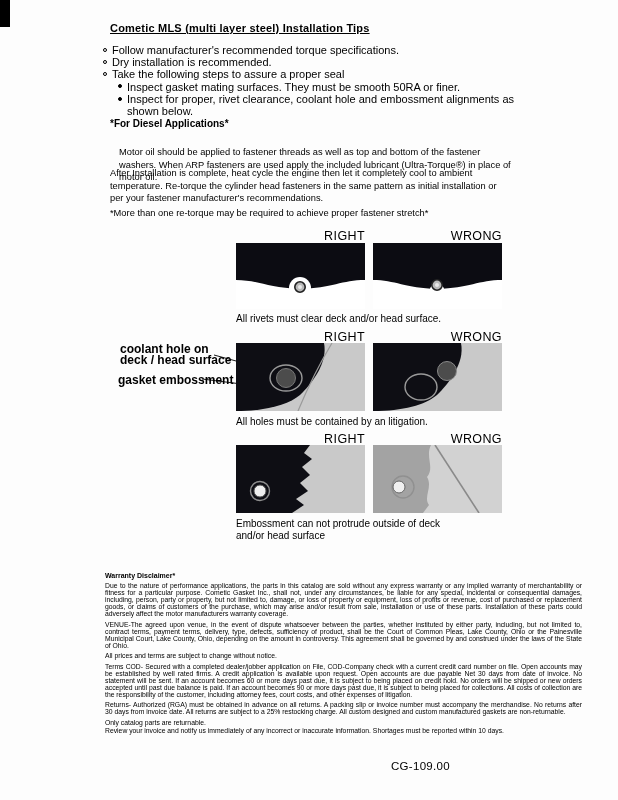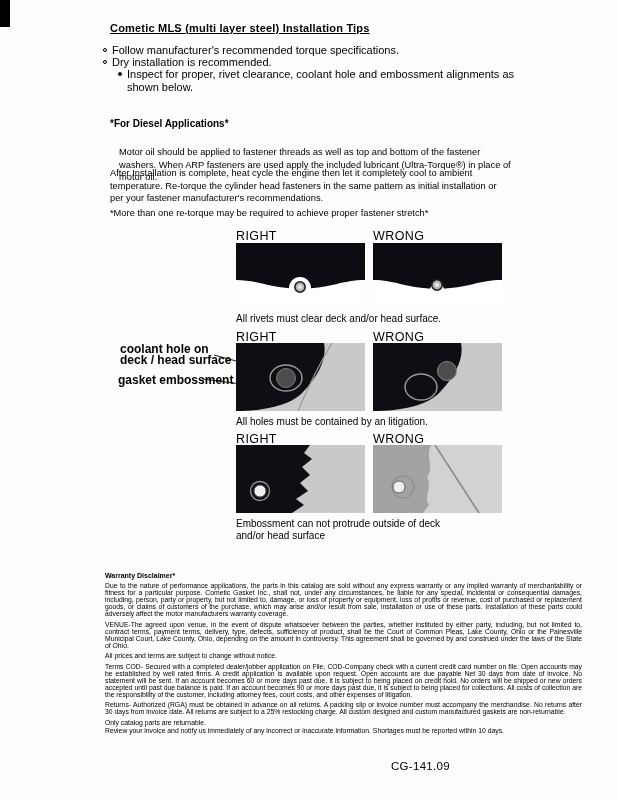--- a/index.html
+++ b/index.html
@@ -14,21 +14,21 @@
   .abs { position:absolute; }
   .corner-mark { position:absolute; left:0; top:0; width:10px; height:27px; background:#000; }
   .title { font-size:11px; font-weight:bold; text-decoration:underline; letter-spacing:0.2px; }
   .tips { font-size:11px; line-height:12.2px; width:430px; }
   .tip { display:flex; align-items:flex-start; }
   .bullet { flex:0 0 auto; width:4px; height:4px; border:1px solid #000; border-radius:50%; margin:3.8px 5px 0 0; }
   .bullet.filled { background:#000; }
   .sub { margin-left:15px; }
   .body-text { font-size:9.3px; line-height:12.6px; width:398px; }
   .diesel-heading { font-size:10px; font-weight:bold; }
-  .dg-label { font-size:12.5px; text-align:left; width:129px; letter-spacing:0.4px; }
+  .dg-label { font-size:12.5px; text-align:right; width:129px; letter-spacing:0.4px; }
   .panel { width:129px; overflow:hidden; line-height:0; }
   .caption { font-size:10px; }
   .annot { font-size:12px; line-height:10.5px; white-space:pre-line;font-weight:bold; }
   .pre { white-space:pre-line; }
   .fine-wrap { width:477px; font-size:6.8px; line-height:7px; text-align:justify; }
   .fine-head { font-weight:bold; font-size:7px; margin-bottom:3px; }
   .fine { margin-bottom:3.5px; }
   .footer-code { font-size:11.5px; letter-spacing:0.3px; }
 </style>
 </head>
@@ -39,20 +39,28 @@
 <h1 class="abs title" style="left:110px; top:22px;">Cometic MLS (multi layer steel) Installation Tips</h1>
 
 <div class="abs tips" style="left:103px; top:44px;">
   <div class="tip">
     <span class="bullet"></span>
     <span>Follow manufacturer's recommended torque specifications.</span>
   </div>
   <div class="tip">
     <span class="bullet"></span>
     <span>Dry installation is recommended.</span>
+  </div>
+  <div class="tip">
+    <span class="bullet"></span>
+    <span>Take the following steps to assure a proper seal</span>
+  </div>
+  <div class="tip sub">
+    <span class="bullet filled"></span>
+    <span>Inspect gasket mating surfaces.  They must be smooth 50RA or finer.</span>
   </div>
   <div class="tip sub">
     <span class="bullet filled"></span>
     <span>Inspect for proper, rivet clearance, coolant hole and embossment alignments as shown below.</span>
   </div>
 </div>
 
 <div class="abs diesel-heading" style="left:110px; top:118px;">*For Diesel Applications*</div>
 
 <div class="abs body-text" style="left:119px; top:134px;margin-top:12px;">Motor oil should be applied to fastener threads as well as top and bottom of the fastener washers. When ARP fasteners are used apply the included lubricant (Ultra-Torque®) in place of motor oil.</div>
@@ -142,13 +150,13 @@
   <div class="fine-head">Warranty Disclaimer*</div>
   <div class="fine">Due to the nature of performance applications, the parts in this catalog are sold without any express warranty or any implied warranty of merchantability or fitness for a particular purpose.  Cometic Gasket Inc., shall not, under any circumstances, be liable for any special, incidental or consequential damages, including, person, party or property, but not limited to, damage, or loss of property or equipment, loss of profits or revenue, cost of purchased or replacement goods, or claims of customers of the purchase, which may arise and/or result from sale, installation or use of these parts.  Installation of these parts could adversely affect the motor manufacturers warranty coverage.</div>
   <div class="fine">VENUE-The agreed upon venue, in the event of dispute whatsoever between the parties, whether instituted by either party, including, but not limited to, contract terms, payment terms, delivery, type, defects, sufficiency of product, shall be the Court of Common Pleas, Lake County, Ohio or the Painesville Municipal Court, Lake County, Ohio, depending on the amount in controversy.  This agreement shall be governed by and construed under the laws of the State of Ohio.</div>
   <div class="fine">All prices and terms are subject to change without notice.</div>
   <div class="fine">Terms COD- Secured with a completed dealer/jobber application on File, COD-Company check with a current credit card number on file.  Open accounts may be established by well rated firms.  A credit application is available upon request.  Open accounts are due payable Net 30 days from date of invoice.  No statement will be sent.  If an account becomes 60 or more days past due, it is subject to being placed on credit hold.  No orders will be shipped or new orders accepted until past due balance is paid.  If an account becomes 90 or more days past due, it is subject to being placed for collections.  All costs of collection are the responsibility of the customer, including attorney fees, court costs, and other expenses of litigation.</div>
   <div class="fine">Returns- Authorized (RGA) must be obtained in advance on all returns.  A packing slip or invoice number must accompany the merchandise.  No returns after 30 days from invoice date.  All returns are subject to a 25% restocking charge.  All custom designed and custom manufactured gaskets are non-returnable.</div>
   <div class="fine" style="margin-bottom:1px;">Only catalog parts are returnable.</div>
   <div class="fine">Review your invoice and notify us immediately of any incorrect or inaccurate information.  Shortages must be reported within 10 days.</div>
 </div>
 
-<div class="abs footer-code" style="left:391px; top:760px;">CG-141.09</div>
+<div class="abs footer-code" style="left:391px; top:760px;">CG-109.00</div>
 
 </body></html>

